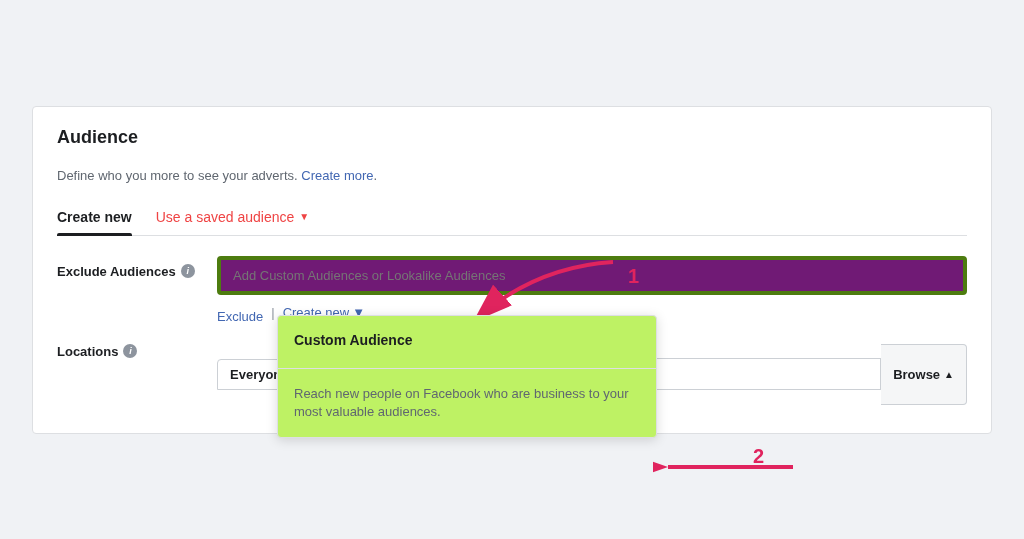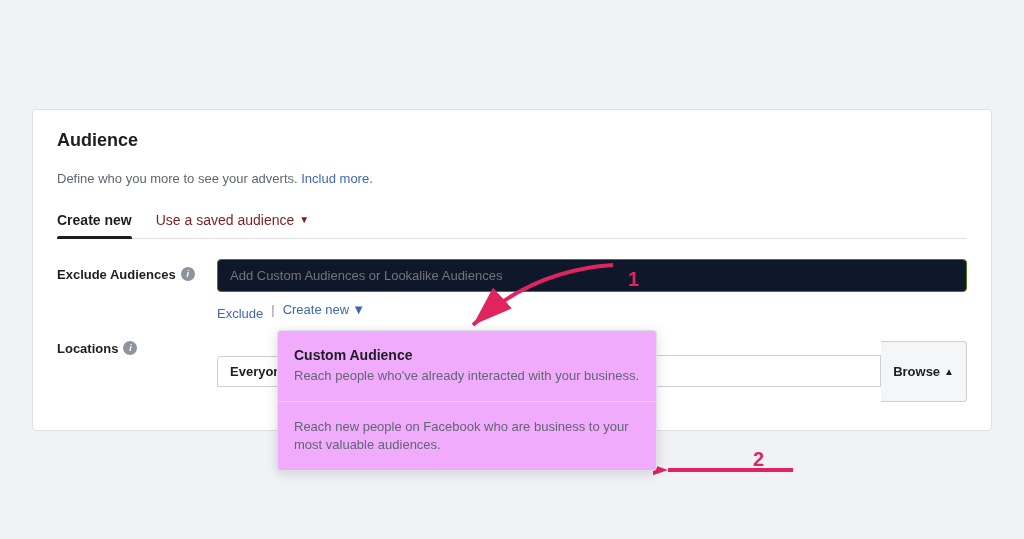--- a/index.html
+++ b/index.html
@@ -40,21 +40,21 @@
       display: flex;
       align-items: center;
       border-bottom: 1px solid #dddfe2;
       margin-bottom: 0;
     }
     .tab {
       padding: 10px 0;
       margin-right: 24px;
       font-size: 14px;
       cursor: pointer;
-      color: #7f1d1d;
+      color: #ef4444;
       position: relative;
     }
     .tab.active {
       font-weight: 700;
       color: #1c1e21;
     }
     .tab.active::after {
       content: '';
       position: absolute;
       bottom: -1px;
@@ -103,26 +103,26 @@
       font-style: italic;
       font-weight: 700;
       cursor: pointer;
       flex-shrink: 0;
     }
     .form-input-area {
       flex: 1;
     }
     .audience-input {
       width: 100%;
-      border: 1px solid #4d7c0f;
+      border: 4px solid #4d7c0f;
       border-radius: 4px;
       padding: 8px 12px;
       font-size: 13px;
       color: #8d949e;
-      background: #0f172a;
+      background: #701a75;
       outline: none;
     }
     .input-actions {
       display: flex;
       align-items: center;
       gap: 8px;
       margin-top: 6px;
       font-size: 13px;
       position: relative;
     }
@@ -139,23 +139,23 @@
       color: #4267b2;
       cursor: pointer;
       font-size: 13px;
       display: flex;
       align-items: center;
       gap: 3px;
     }
     
     .dropdown-menu {
       position: absolute;
-      top: 32px;
+      top: 14px;
       left: 60px;
-      background: #f0abfc;
+      background: #bef264;
       border: 1px solid #dddfe2;
       border-radius: 4px;
       box-shadow: 0 2px 12px rgba(0,0,0,0.15);
       width: 380px;
       z-index: 100;
       padding: 4px 0;
     }
     .dropdown-item {
       padding: 12px 16px;
       cursor: pointer;
@@ -257,21 +257,21 @@
   </style>
 </head>
 <body>
 
 <div class="card">
 
   <div style="margin-bottom: 8px;">
     <div class="section-title">Audience</div>
     <div class="section-subtitle">
       <span>Define who you more to see your adverts.</span>
-      <a href="#">Includ more</a>.
+      <a href="#">Create more</a>.
     </div>
   </div>
 
   <div class="tabs">
     <div class="tab active">
       <span>Create new</span>
     </div>
     <div class="tab tab-saved">
       <span>Use a saved audience</span>
       <span class="chevron">▼</span>
@@ -291,21 +291,20 @@
           <span class="action-link">Exclude</span>
           <span class="separator">|</span>
           <div class="create-new-btn">
             <span>Create new</span>
             <span>▼</span>
           </div>
 
           <div class="dropdown-menu">
             <div class="dropdown-item">
               <div class="dropdown-item-title">Custom Audience</div>
-              <div class="dropdown-item-desc">Reach people who've already interacted with your business.</div>
             </div>
             <hr class="dropdown-divider">
             <div class="dropdown-item">
               <div class="dropdown-item-desc">Reach new people on Facebook who are business to your most valuable audiences.</div>
             </div>
           </div>
 
         </div>
       </div>
     </div>

